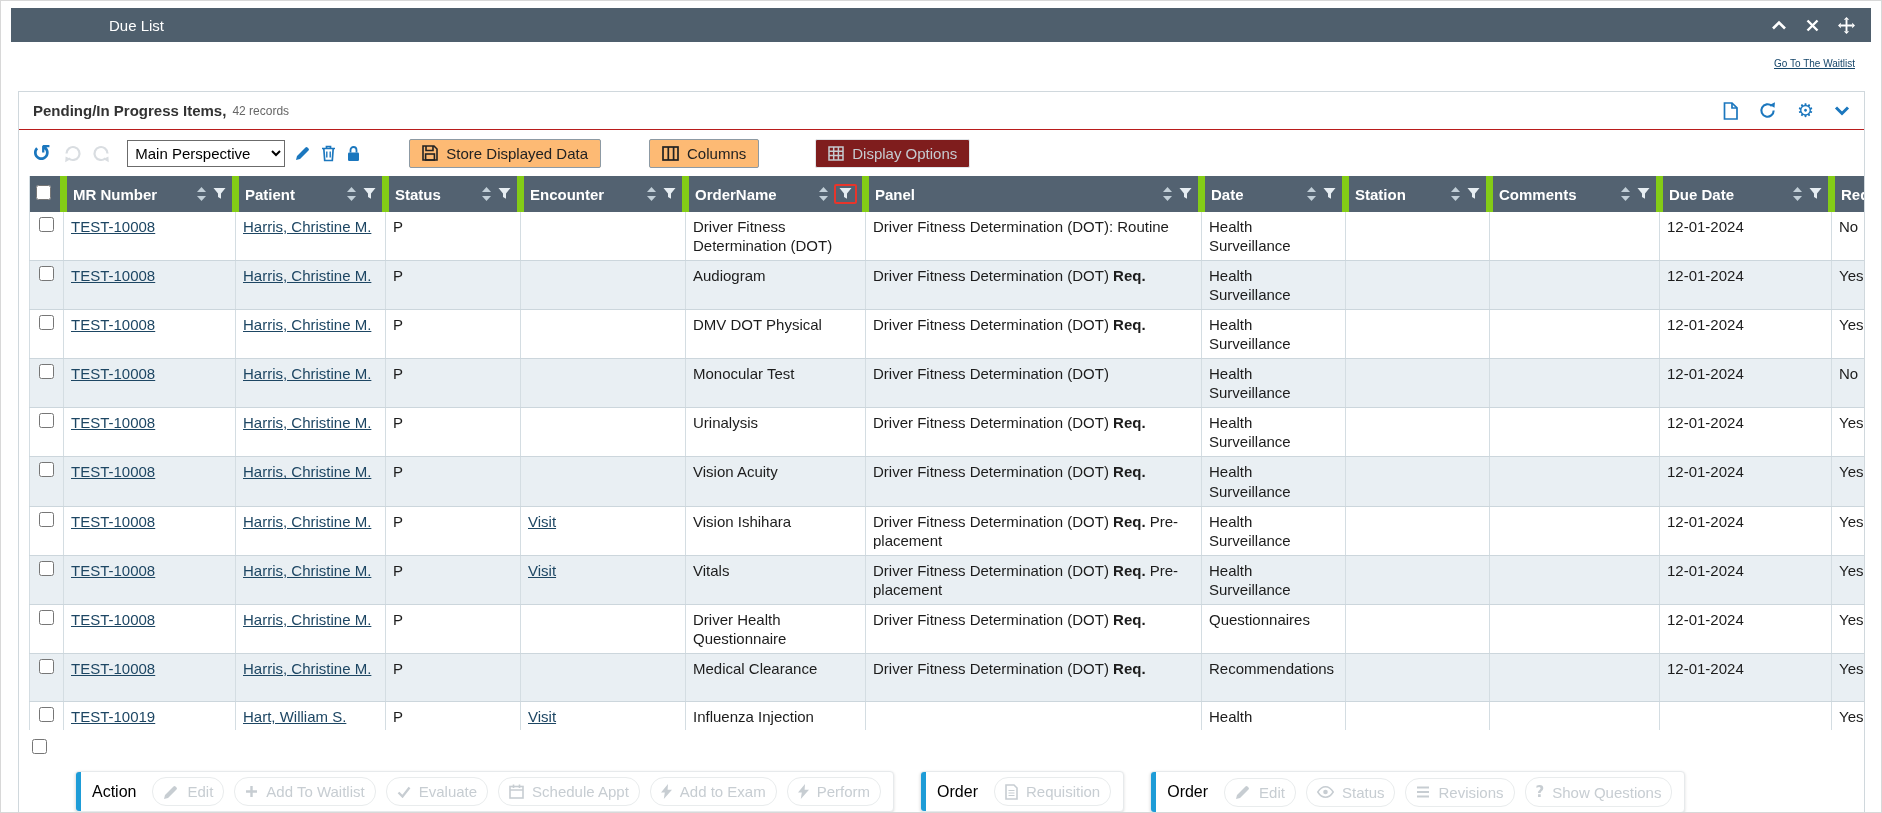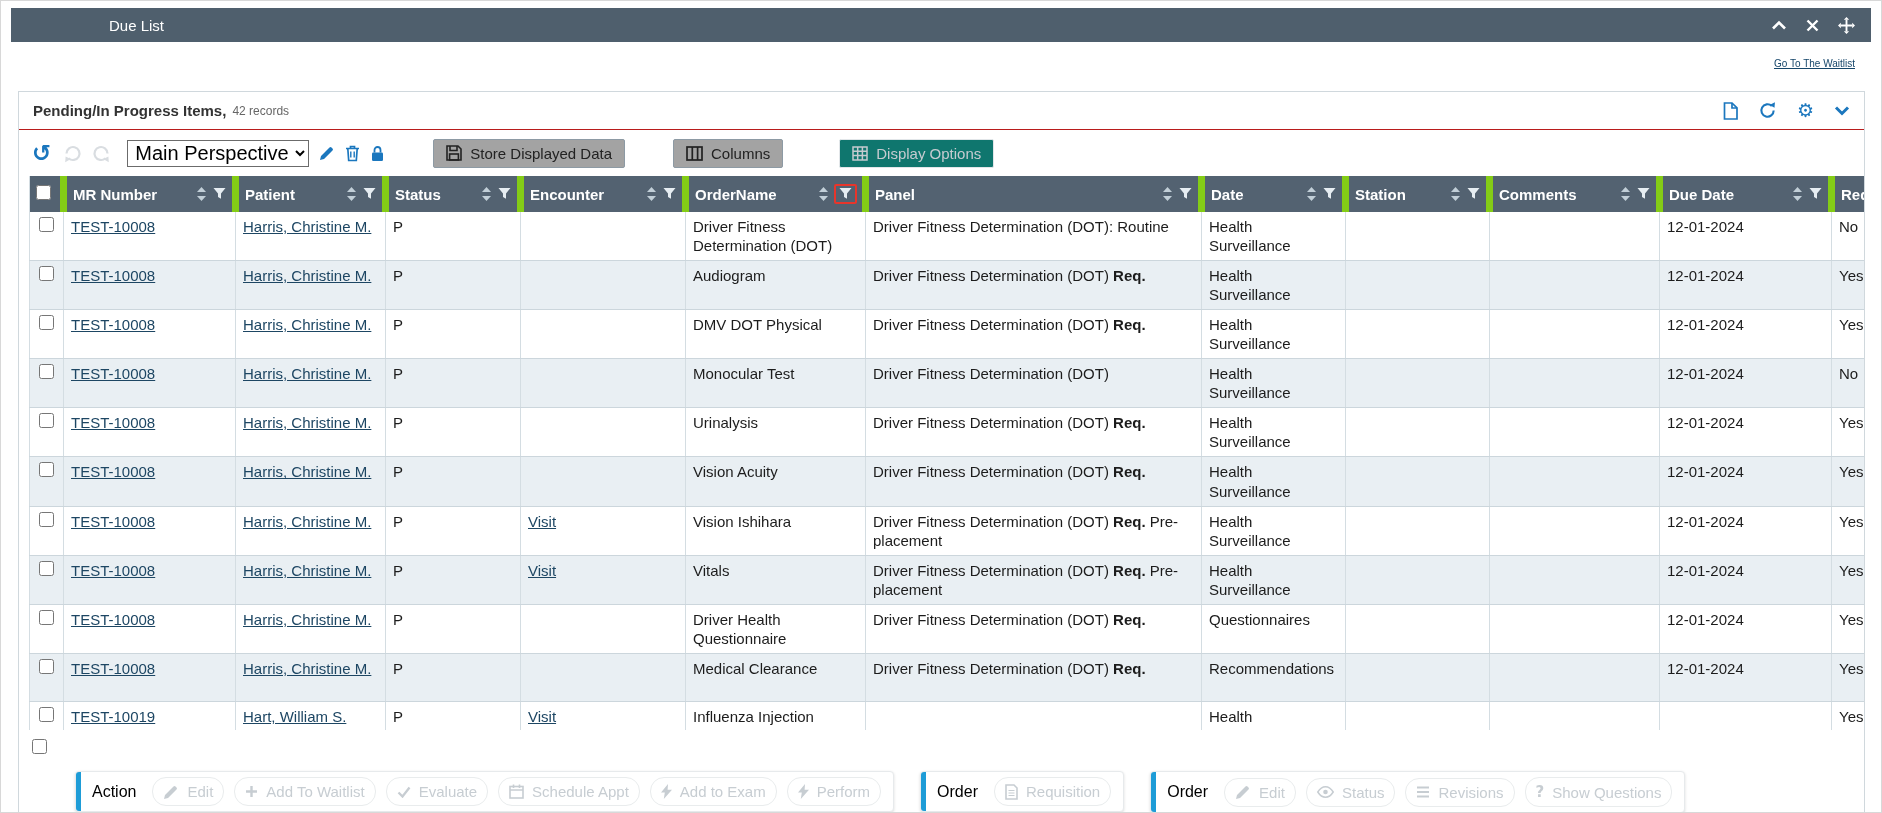--- a/index.html
+++ b/index.html
@@ -30,29 +30,29 @@
   .p-icons span { display:inline-flex; cursor:pointer; }
   .uni { font-family:"DejaVu Sans", sans-serif; line-height:1; }
   .gear-uni { font-size:19px; }
 
   
   .toolbar { display:flex; align-items:center; gap:10px; padding:9px 0 9px 13px; height:46px; }
   .tb-ic { display:inline-flex; align-items:center; }
   .tb-ic.blue { color:#1b77be; cursor:pointer; }
   .tb-ic.gray { color:#d9dde1; }
   .undo { color:#1b77be; font-size:23px; font-weight:bold; cursor:pointer; }
-  select.persp { height:27px; font-size:20px; font-family:inherit; border:1px solid #6b6b6b;
+  select.persp { height:27px; font-size:15px; font-family:inherit; border:1px solid #6b6b6b;
     background:#fff; padding:0 3px; min-width:158px; margin-left:4px; }
   .btn { display:inline-flex; align-items:center; gap:8px; border:1px solid #8d9aa4;
-    background:#a3a3a3; color:#222; font-size:15px; font-family:inherit; padding:4px 12px;
+    background:#fdba74; color:#222; font-size:15px; font-family:inherit; padding:4px 12px;
     border-radius:2px; height:29px; cursor:pointer; }
   .btn svg { display:block; }
   .btn.store { margin-left:38px; }
   .btn.cols { margin-left:38px; }
-  .btn.disabled { color:#c6cbd0; border-color:#e2e6e9; background:#0f766e; margin-left:46px; cursor:default; }
+  .btn.disabled { color:#c6cbd0; border-color:#e2e6e9; background:#7f1d1d; margin-left:46px; cursor:default; }
 
   
   .table-wrap { height:554px; overflow:hidden; margin-left:10px; }
   table.grid { border-collapse:collapse; table-layout:fixed; width:1892px;
     border-left:1px solid #d4dde2; }
   table.grid th { background:#536271; color:#fff; font-size:15px; font-weight:bold;
     text-align:left; height:36px; padding:0 6px; border-right:7px solid #84cc16;
     vertical-align:middle; overflow:hidden; }
   .th-inner { display:flex; align-items:center; gap:7px; }
   .th-label { flex:1 1 auto; white-space:nowrap; overflow:hidden; }

